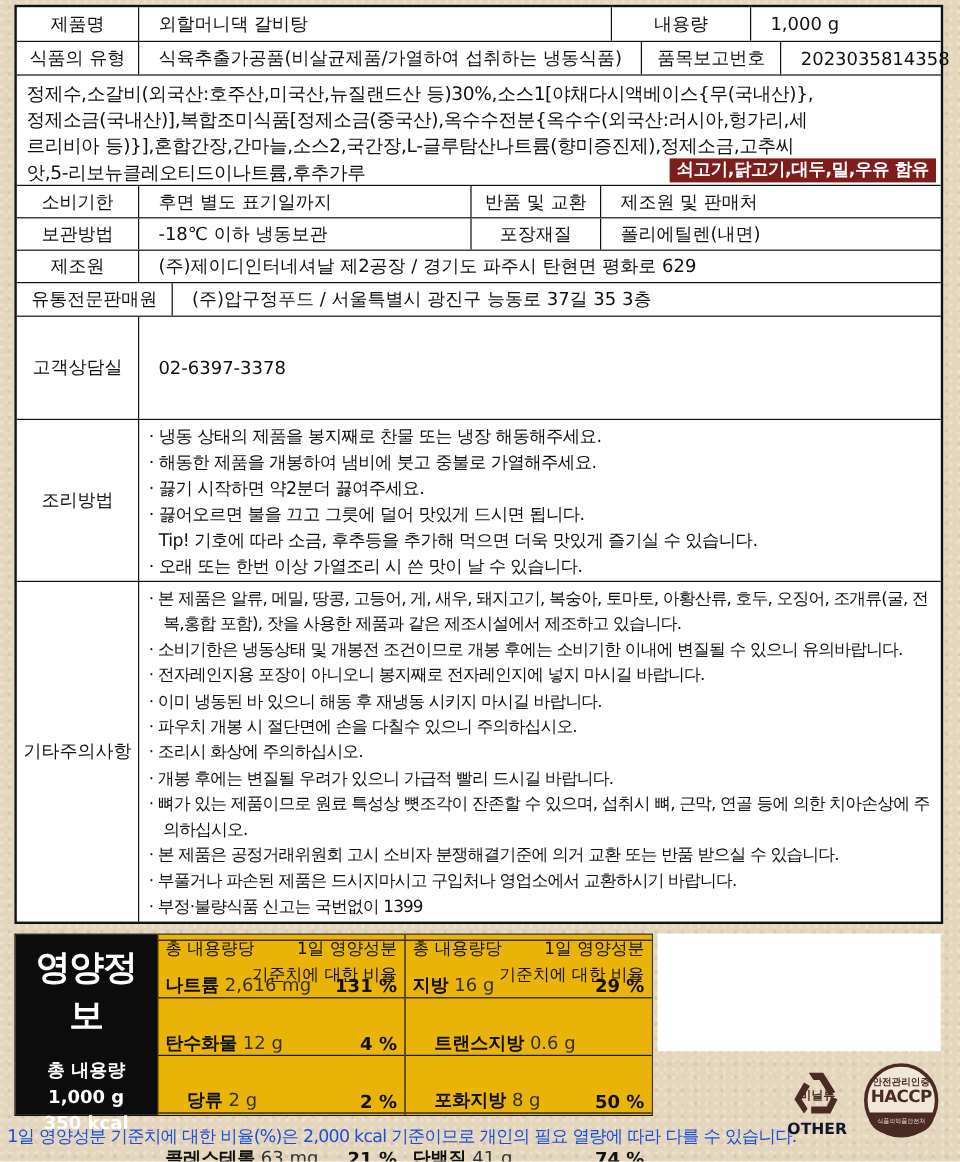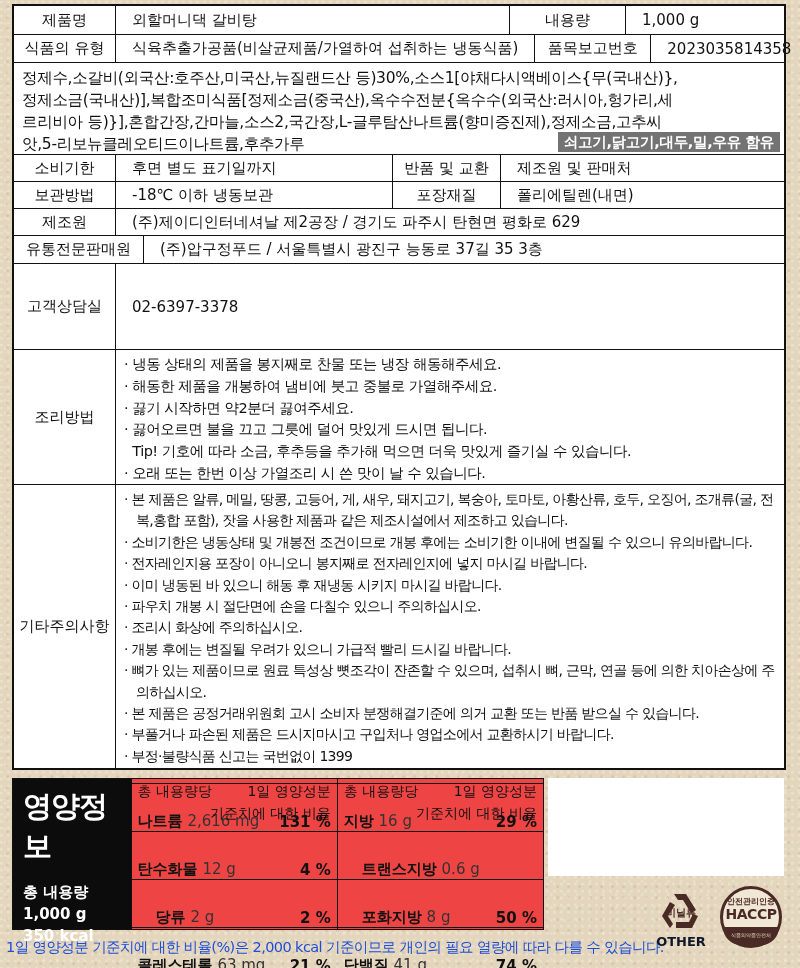--- a/index.html
+++ b/index.html
@@ -17,31 +17,31 @@
   .tbl { position:absolute; left:12px; top:4px; width:774px; background:#fff; border:2px solid #111; box-sizing:border-box; }
   .row { display:flex; border-bottom:1.5px solid #111; box-sizing:border-box; }
   .row:last-child { border-bottom:none; }
   .cell { box-sizing:border-box; border-right:1.5px solid #111; display:flex; align-items:center; font-size:15px; padding:0 16px; white-space:nowrap; }
   .cell:last-child { border-right:none; }
   .lbl { justify-content:center; width:102px; }
   .lbl-wide { justify-content:center; width:130px; }
   .val { flex:1; }
   .multi { white-space:normal; display:block; padding:4px 8px; line-height:22px; }
   .ingr { position:relative; letter-spacing:-0.3px; font-size:15.5px; }
-  .allergy { position:absolute; right:4px; bottom:2px; background:#737373; color:#fff; font-weight:bold; font-size:14.5px; padding:0 6px; line-height:20px; }
+  .allergy { position:absolute; right:4px; bottom:2px; background:#7f1d1d; color:#fff; font-weight:bold; font-size:14.5px; padding:0 6px; line-height:20px; }
   .bul { font-size:14.5px; line-height:21.8px; letter-spacing:-0.5px; }
   .bul div { padding-left:10px; text-indent:-10px; }
   .bul2 { font-size:14px; line-height:21.4px; letter-spacing:-0.7px; }
   .bul2 div { padding-left:12px; text-indent:-12px; }
 
   .nutri { position:absolute; left:12px; top:778px; width:532px; height:152px; display:flex; border:1.5px solid #111; box-sizing:border-box; }
-  .nutri-head { width:118px; background:#0c0c0c; color:#fff; padding:8px 10px; box-sizing:border-box; }
+  .nutri-head { width:118px; background:#0c0c0c; color:#fff; padding:8px 10px; box-sizing:border-box;text-align:center; }
   .nutri-title { font-size:29px; font-weight:bold; letter-spacing:-1px; }
   .nutri-total { margin-top:14px; font-size:15px; font-weight:bold; line-height:22px; }
-  .ncol { width:207px; background:#ef4444; border-left:1.5px solid #111; box-sizing:border-box; display:flex; flex-direction:column;gap:28px; }
+  .ncol { width:207px; background:#eab308; border-left:1.5px solid #111; box-sizing:border-box; display:flex; flex-direction:column;gap:28px; }
   .nhdr { height:48px; border-bottom:1.5px solid #111; font-size:14px; padding:2px 6px; box-sizing:border-box; position:relative; line-height:20px; }
   .nhdr .l { position:absolute; left:6px; top:2px; }
   .nhdr .r1 { position:absolute; right:6px; top:2px; }
   .nhdr .r2 { position:absolute; right:6px; top:24px; }
   .nrow { flex:1; border-bottom:1.5px solid #111; display:flex; align-items:center; justify-content:space-between; padding:0 6px; font-size:15px; box-sizing:border-box; }
   .nrow:last-child { border-bottom:none; }
   .nrow .nm b { font-weight:bold; }
   .nrow .amt { color:#333; }
   .nrow .pct { font-weight:bold; }
   .nrow.sub .nm { padding-left:18px; }

